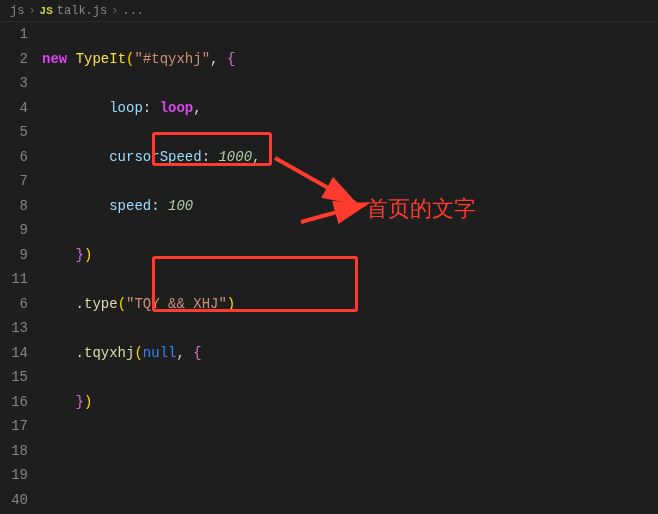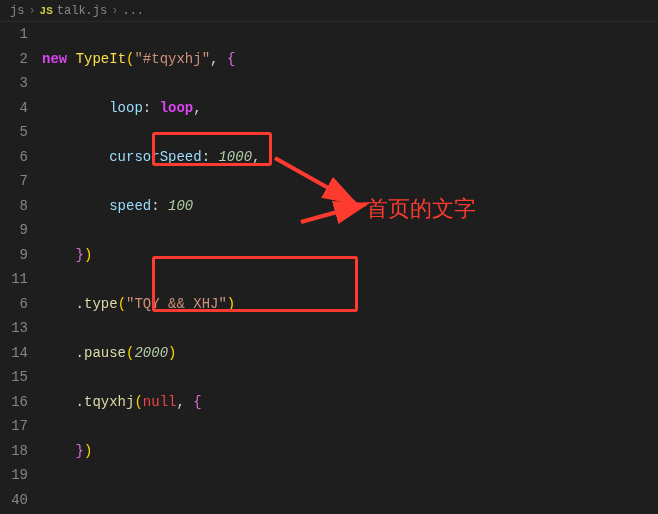--- a/index.html
+++ b/index.html
@@ -51,21 +51,21 @@
     position: relative;
   }
   .line { height: 24.5px; }
   .tk-kw { color: #d946ef; font-weight: bold; }
   .tk-cls { color: #fde047; }
   .tk-str { color: #ce9178; }
   .tk-prop { color: #9cdcfe; }
   .tk-num { color: #b5cea8; font-style: italic; }
   .tk-fn { color: #dcdcaa; }
   .tk-pn { color: #d4d4d4; }
-  .tk-null { color: #ef4444; margin-top: 22px; }
+  .tk-null { color: #3b82f6; margin-top: 22px; }
   .tk-br { color: #ffd700; }
   .tk-br2 { color: #da70d6; }
 
   .annot-box {
     position: absolute;
     border: 3px solid #ff3b2f;
     border-radius: 3px;
     pointer-events: none;
   }
   .annot-arrow {
@@ -116,21 +116,20 @@
     <div class="line">40</div>
   </div>
 
   <div class="code">
 <div class="line"><span class="tk-kw">new</span> <span class="tk-cls">TypeIt</span><span class="tk-br">(</span><span class="tk-str">"#tqyxhj"</span><span class="tk-pn">, </span><span class="tk-br2">{</span></div>
 <div class="line">        <span class="tk-prop">loop</span><span class="tk-pn">: </span><span class="tk-kw">loop</span><span class="tk-pn">,</span></div>
 <div class="line">        <span class="tk-prop">cursorSpeed</span><span class="tk-pn">: </span><span class="tk-num">1000</span><span class="tk-pn">,</span></div>
 <div class="line">        <span class="tk-prop">speed</span><span class="tk-pn">: </span><span class="tk-num">100</span></div>
 <div class="line">    <span class="tk-br2">}</span><span class="tk-br">)</span></div>
 <div class="line">    <span class="tk-pn">.</span><span class="tk-fn">type</span><span class="tk-br">(</span><span class="tk-str">"TQY &amp;&amp; XHJ"</span><span class="tk-br">)</span></div>
-<div class="line">    <span class="tk-pn">.</span><span class="tk-fn">pause</span><span class="tk-br">(</span><span class="tk-num">2000</span><span class="tk-br">)</span></div>
 <div class="line">    <span class="tk-pn">.</span><span class="tk-fn">tqyxhj</span><span class="tk-br">(</span><span class="tk-null">null</span><span class="tk-pn">, </span><span class="tk-br2">{</span></div>
 <div class="line">    <span class="tk-br2">}</span><span class="tk-br">)</span></div>
 
 
 
 
 
 
 
 

